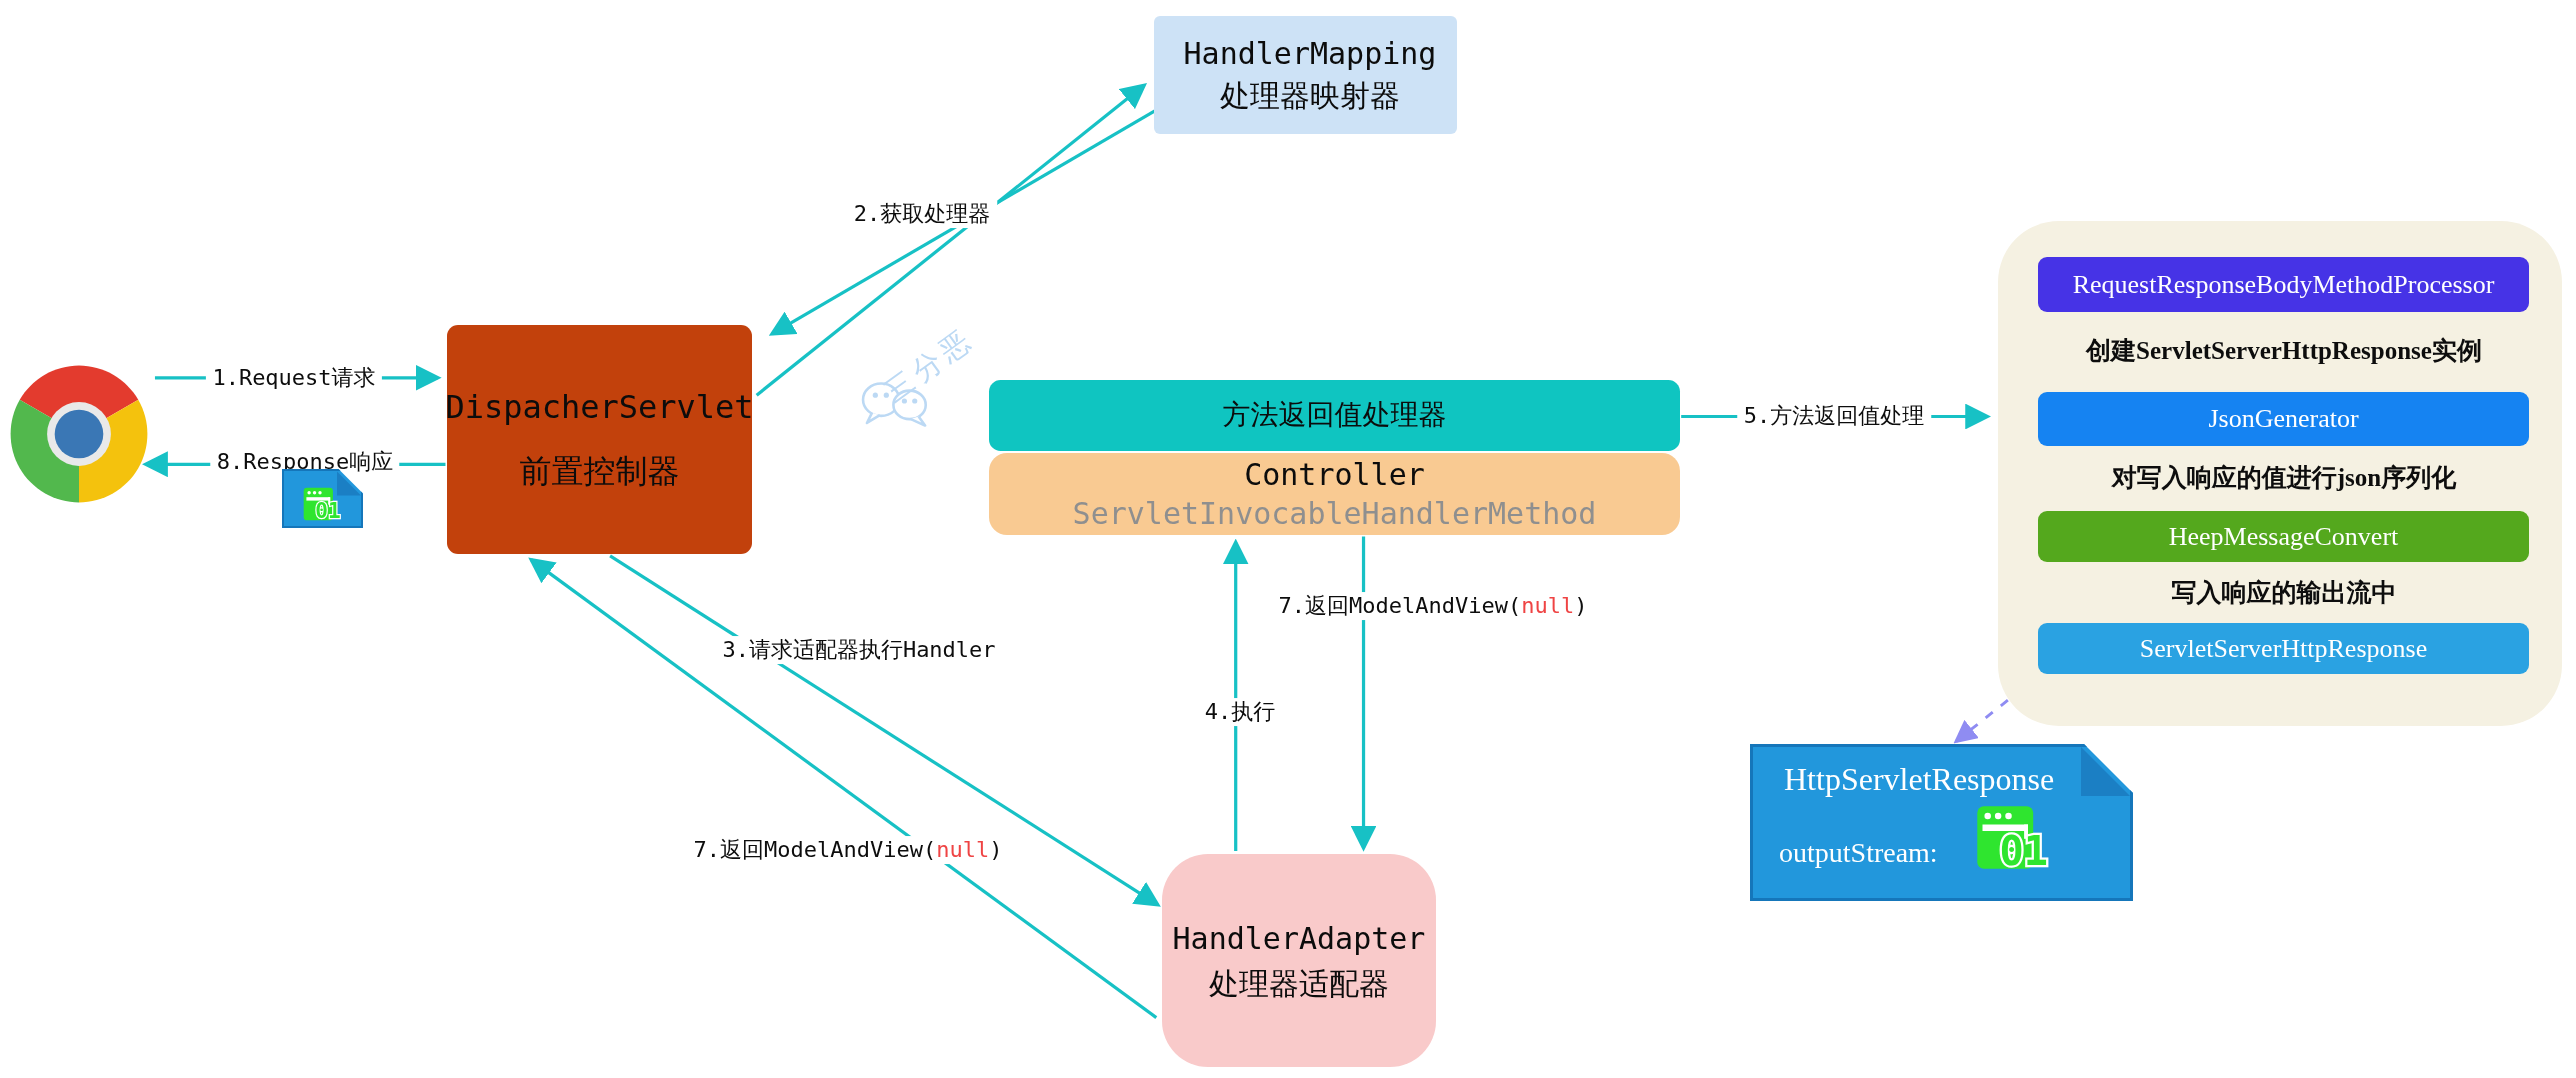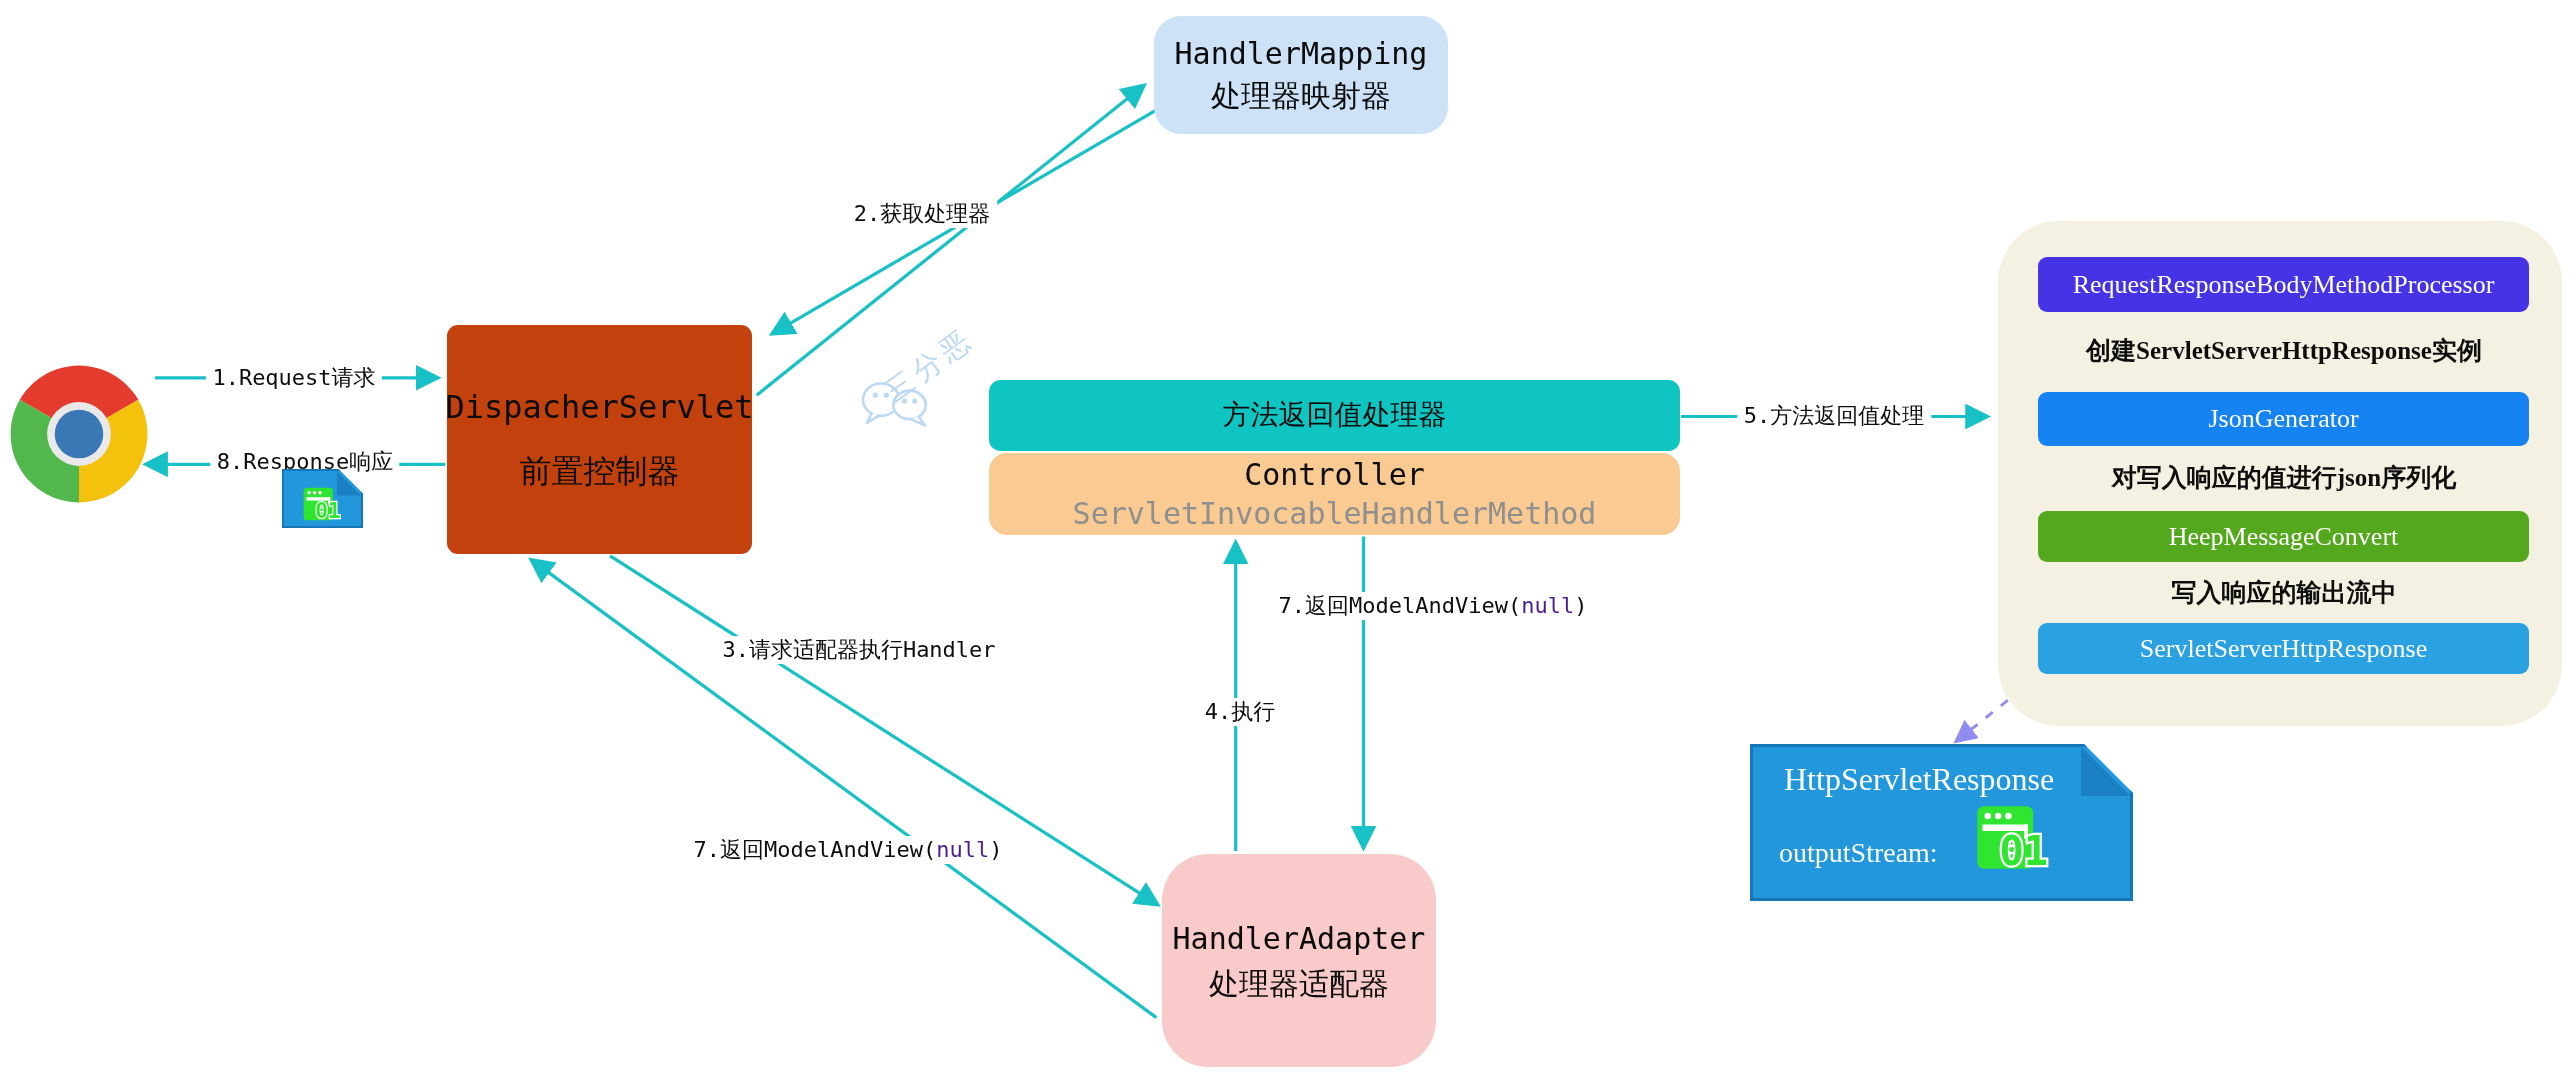--- a/index.html
+++ b/index.html
@@ -11,31 +11,31 @@
     overflow:hidden;
   }
   svg.edges{position:absolute;left:0;top:0;z-index:1;}
   .node{
     position:absolute;display:flex;flex-direction:column;
     align-items:center;justify-content:center;text-align:center;
     z-index:2;color:#0c0c0c;
   }
   .node .t1,.node .t2{display:block;white-space:nowrap;}
   .box-dispatcher{left:447px;top:325px;width:305px;height:229px;border-radius:11px;background:#c2410c;font-size:32px;line-height:1.35;gap:20px;}
-  .box-mapping{left:1154px;top:16px;width:294px;height:118px;border-radius:27px;background:#cde2f6;font-size:30px;line-height:1.4;}
+  .box-mapping{left:1154px;top:16px;width:294px;height:118px;border-radius:6px;background:#cde2f6;font-size:30px;line-height:1.4;padding-left:9px;}
   .box-retval{left:989px;top:380px;width:691px;height:71px;border-radius:11.6px;background:#0fc5c1;font-size:28px;line-height:1.22;}
   .box-controller{left:989px;top:453px;width:691px;height:82px;border-radius:18px;background:#f9ca92;font-size:30px;line-height:1.3;}
   .box-controller .t2{color:#8f8f8f;}
   .box-adapter{left:1162px;top:854px;width:274px;height:213px;border-radius:46px;background:#f9caca;font-size:30px;line-height:1.5;}
   .edge-label{
     position:absolute;transform:translate(-50%,-50%);
     background:#ffffff;color:#0d0d0d;font-size:22px;line-height:1.15;
     padding:1.3px 6.5px;white-space:nowrap;z-index:3;
   }
-  .edge-label .null{color:#4c1d95;}
+  .edge-label .null{color:#ef4444;}
   .panel{
     position:absolute;left:1998px;top:221px;width:564px;height:505px;
     border-radius:61px;background:#f5f1e2;z-index:2;
   }
   .pbox{
     position:absolute;left:40px;width:491px;display:flex;align-items:center;justify-content:center;
     border-radius:9px;color:#ffffff;font-family:"Liberation Serif",serif;font-size:26px;z-index:3;
   }
   .pbox1{top:36px;height:55px;background:#4633e6;}
   .pbox2{top:171px;height:54px;background:#1583f2;}

